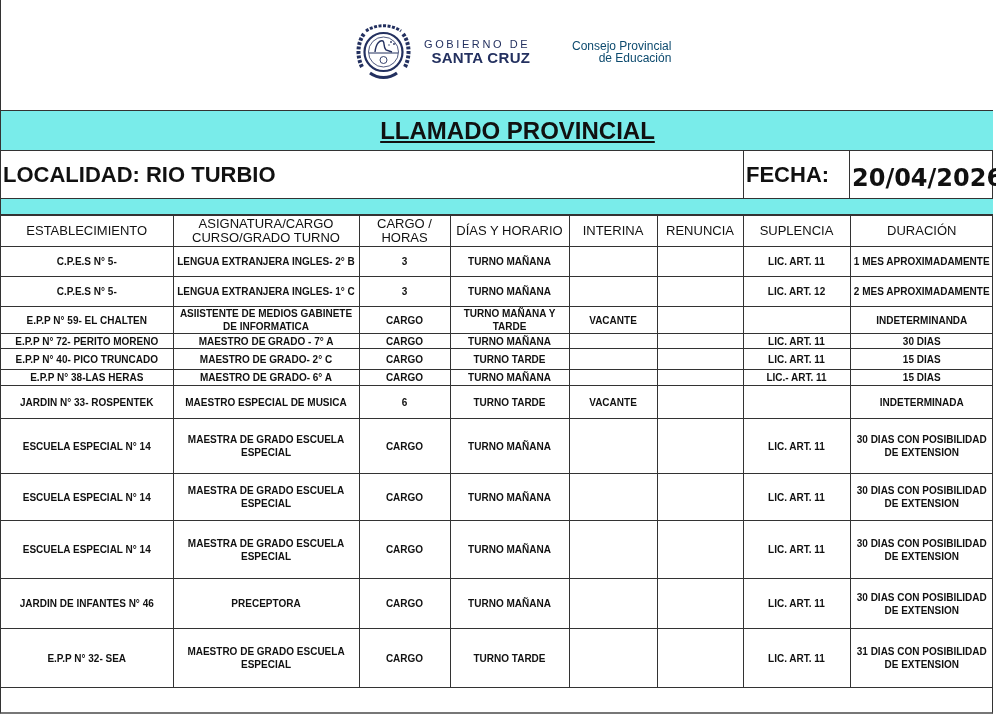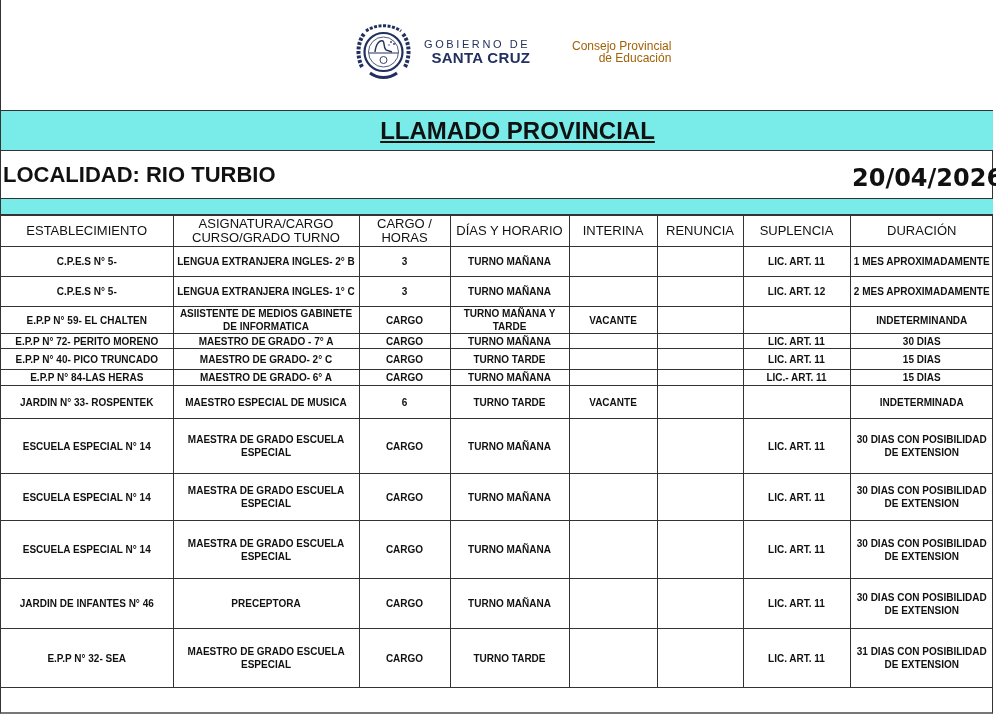--- a/index.html
+++ b/index.html
@@ -6,21 +6,21 @@
   html, body { width: 996px; height: 727px; background: #ffffff; overflow: hidden; }
   body { position: relative; font-family: "Liberation Sans", sans-serif; color: #111; }
 
   .sheet { position: absolute; left: 0; top: 0; width: 993px; height: 714px; border-left: 1px solid #333; border-right: 1px solid #333; border-bottom: 2px solid #777; }
 
   .header-area { position: absolute; left: 0; top: 0; width: 992px; height: 111px; border-bottom: 1px solid #333; background: #fff; text-align: right; }
   .logo { position: absolute; left: 355px; top: 23px; width: 55px; height: 58px; }
   .gov-text { position: absolute; left: 423px; top: 38px; color: #23305f; }
   .gov-line1 { font-size: 11px; letter-spacing: 2.6px; font-weight: normal; line-height: 12px; }
   .gov-line2 { font-size: 15px; font-weight: bold; line-height: 15px; letter-spacing: 0.3px; }
-  .cpe-text { position: absolute; left: 571px; top: 40px; color: #a16207; font-size: 12px; line-height: 12px; }
+  .cpe-text { position: absolute; left: 571px; top: 40px; color: #0c4a6e; font-size: 12px; line-height: 12px; }
 
   .title-band { position: absolute; left: 0; top: 111px; width: 992px; height: 40px; background: #79ecea; border-bottom: 1px solid #333; text-align: center; padding-left: 41px; }
   .title-band span { display: inline-block; margin-top: 6px; font-size: 24px; font-weight: bold; text-decoration: underline; letter-spacing: 0; }
 
   .loc-row { position: absolute; left: 0; top: 151px; width: 992px; height: 48px; border-bottom: 1px solid #333; }
   .loc-label { position: absolute; left: 2px; top: 11px; font-size: 22px; font-weight: bold; }
   .fecha-cell { position: absolute; left: 742px; top: 0; width: 107px; height: 47px; border-left: 1px solid #333; border-right: 1px solid #333; }
   .fecha-cell span { position: absolute; left: 2px; top: 11px; font-size: 22px; font-weight: bold; }
   .date-cell { position: absolute; left: 851px; top: 13px; font-size: 24px; font-weight: bold; font-family: "DejaVu Sans", sans-serif; }
 
@@ -66,20 +66,23 @@
       <div>de Educación</div>
     </div>
   </div>
 
   <div class="title-band">
     <span>LLAMADO PROVINCIAL</span>
   </div>
 
   <div class="loc-row">
     <span class="loc-label">LOCALIDAD: RIO TURBIO</span>
+    <div class="fecha-cell">
+      <span>FECHA:</span>
+    </div>
     <span class="date-cell">20/04/2026</span>
   </div>
 
   <div class="band2"></div>
 
   <table class="grid">
     <colgroup>
       <col style="width:172px">
         <col style="width:186px">
         <col style="width:91px">
@@ -146,21 +149,21 @@
           <td>E.P.P N° 40- PICO TRUNCADO</td>
           <td>MAESTRO DE GRADO- 2° C</td>
           <td>CARGO</td>
           <td>TURNO TARDE</td>
           <td></td>
           <td></td>
           <td>LIC. ART. 11</td>
           <td>15 DIAS</td>
         </tr>
         <tr style="height: 16px;">
-          <td>E.P.P N° 84-LAS HERAS</td>
+          <td>E.P.P N° 38-LAS HERAS</td>
           <td>MAESTRO DE GRADO- 6° A</td>
           <td>CARGO</td>
           <td>TURNO MAÑANA</td>
           <td></td>
           <td></td>
           <td>LIC.- ART. 11</td>
           <td>15 DIAS</td>
         </tr>
         <tr style="height: 33px;">
           <td>JARDIN N° 33- ROSPENTEK</td>

